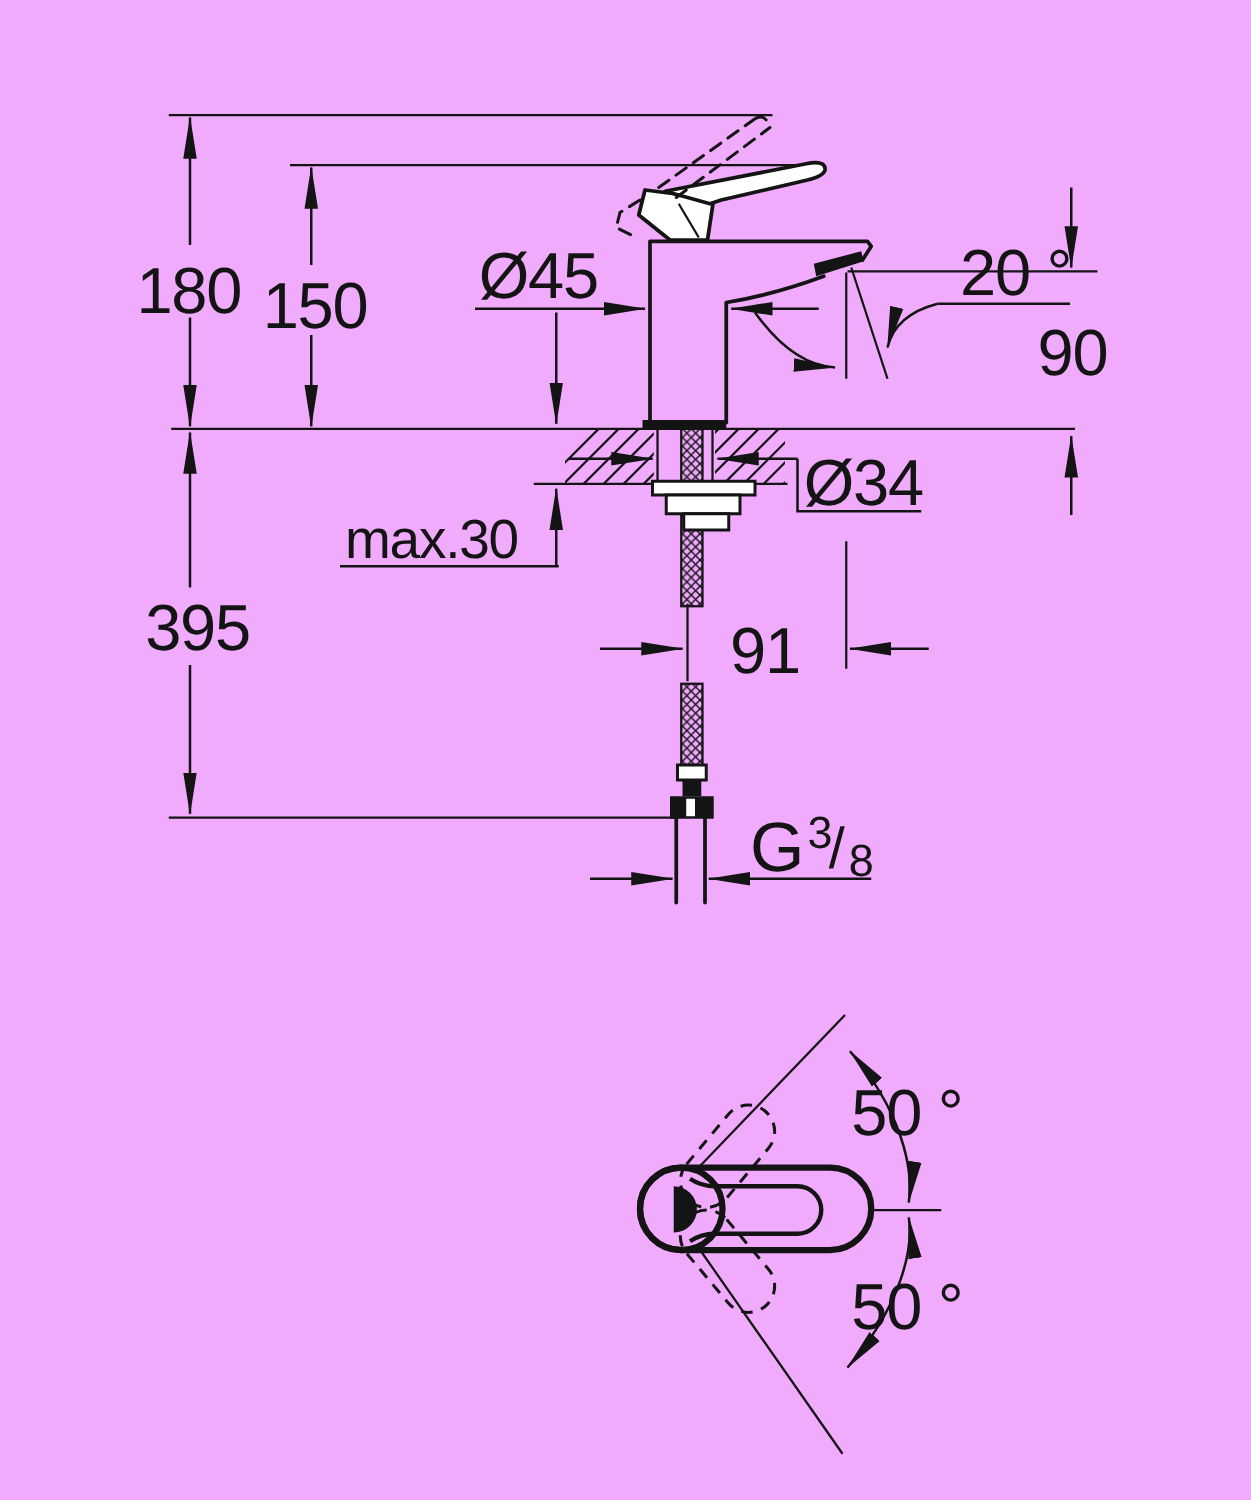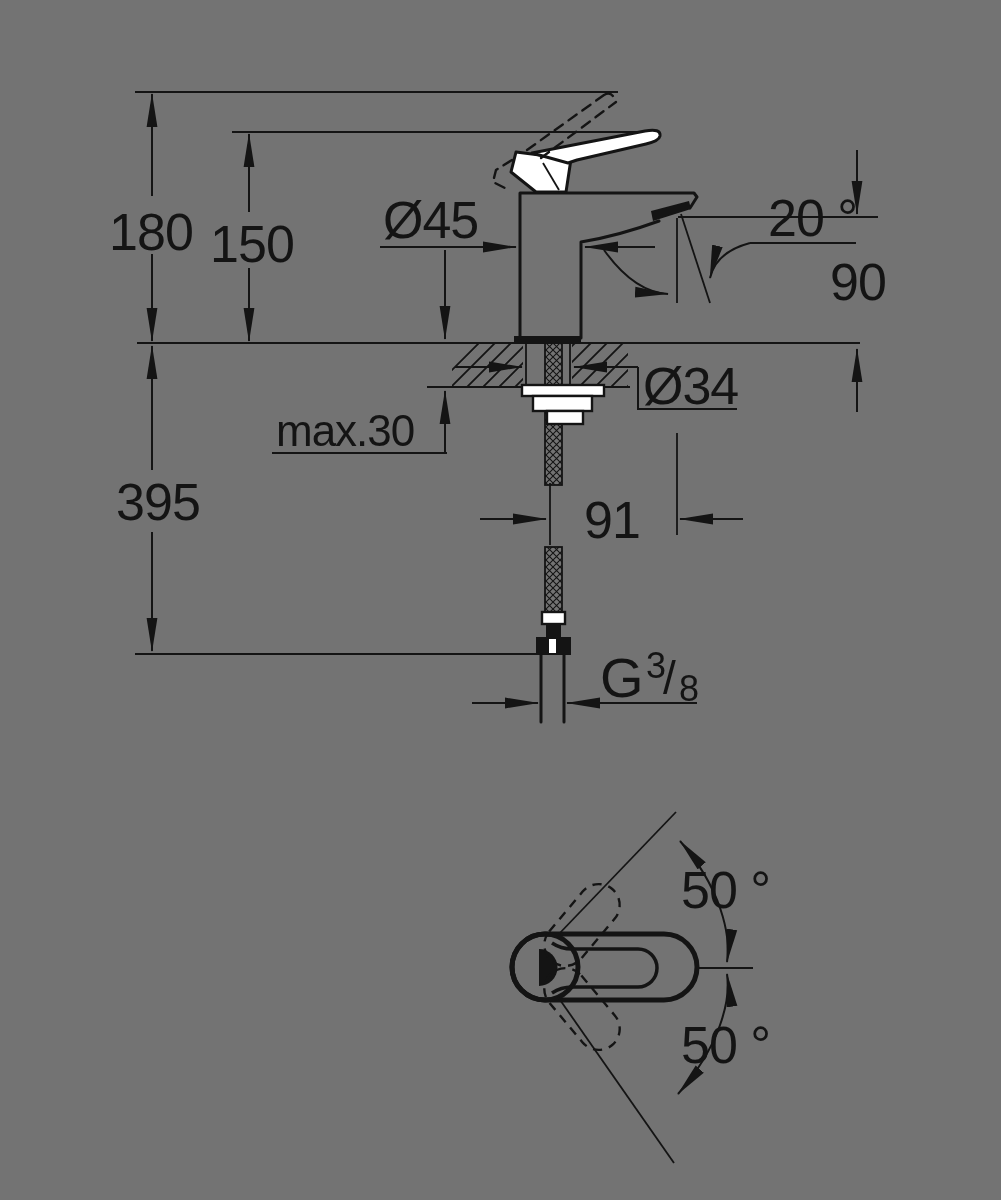--- a/index.html
+++ b/index.html
@@ -1,16 +1,16 @@
 <!DOCTYPE html>
 <html><head>
 <meta charset="utf-8">
 <style>
   html,body{margin:0;padding:0;background:#ffffff;}
-  .page{position:relative;width:1001px;height:1200px;background:#737373;overflow:hidden;}
+  .page{position:relative;width:1001px;height:1200px;background:#f0abfc;overflow:hidden;}
   svg{display:block;}
   text{font-family:"Liberation Sans","DejaVu Sans",sans-serif;fill:#141414;letter-spacing:-1px;}
   .ln{stroke:#141414;stroke-width:2;fill:none;}
   .thin{stroke:#141414;stroke-width:1.8;fill:none;}
   .body-ln{stroke:#141414;stroke-width:3;fill:none;stroke-linejoin:round;stroke-linecap:round;}
   .body-fill{stroke:#141414;stroke-width:3;fill:#ffffff;stroke-linejoin:round;}
   .dash{stroke:#141414;stroke-width:2.4;fill:none;stroke-dasharray:10 7;stroke-linecap:round;}
   .hatch{stroke:#141414;stroke-width:1.8;fill:none;}
   .solid{fill:#141414;stroke:none;}
   .hw{fill:#ffffff;stroke:#141414;stroke-width:2.4;}

